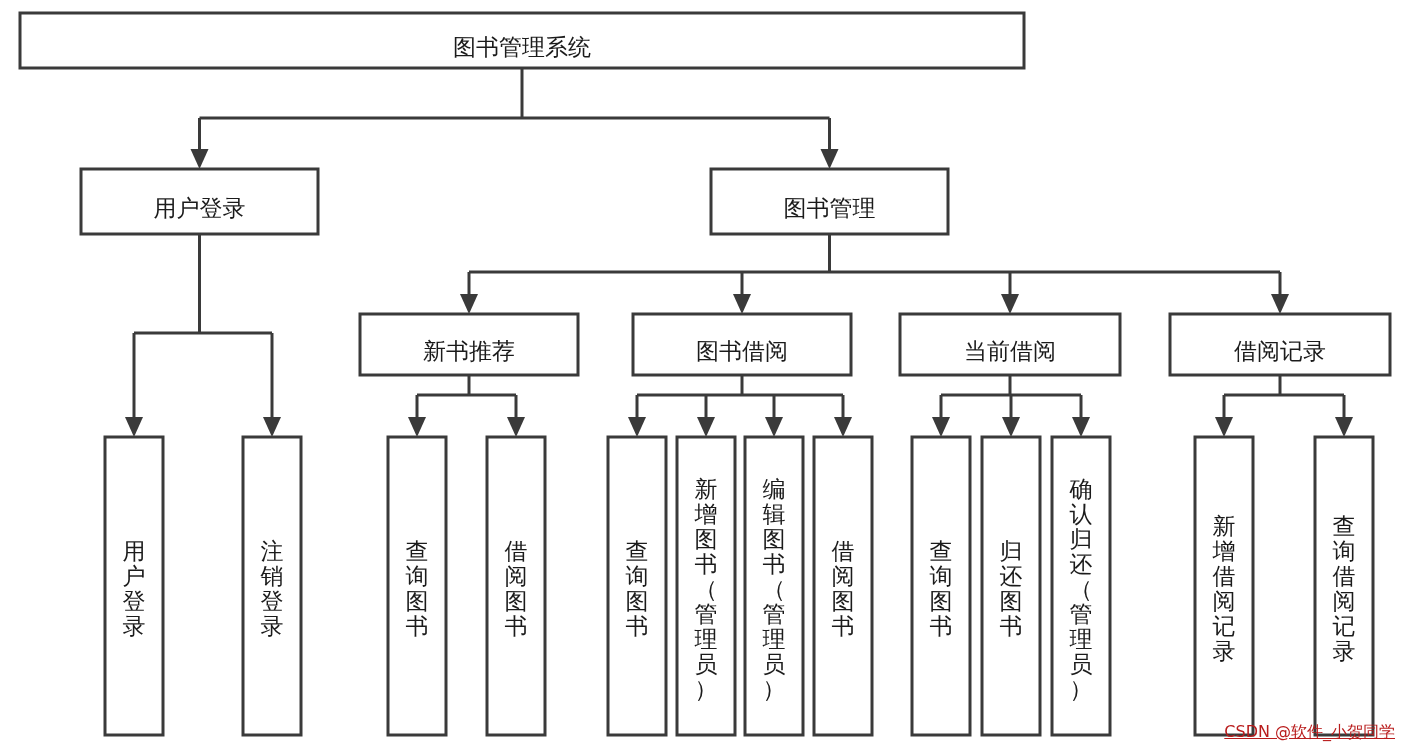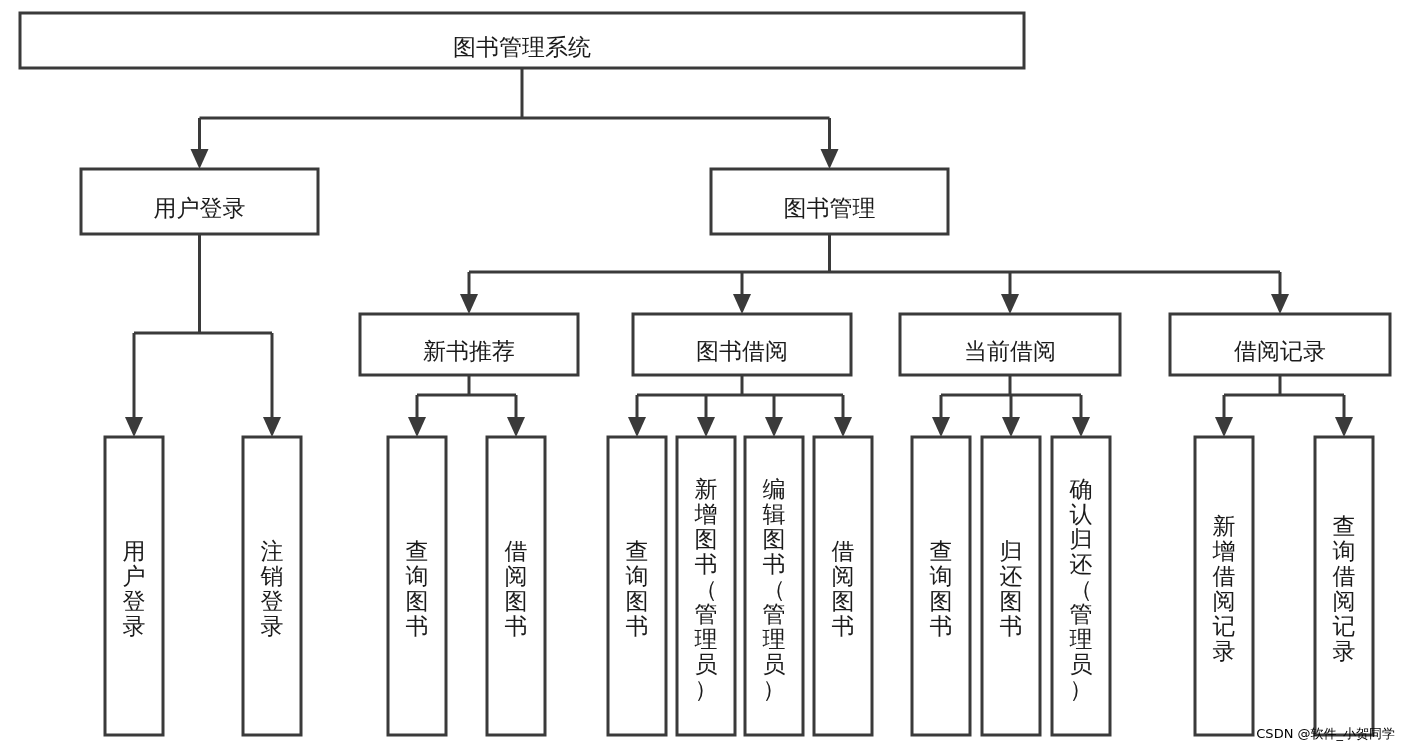--- a/index.html
+++ b/index.html
@@ -47,24 +47,25 @@
   }
   .arrow-head {
     fill: #3a3a3a;
     stroke: none;
   }
   .watermark {
     position: absolute;
     right: 10px;
     bottom: 4px;
     font-family: "DejaVu Sans", "Liberation Sans", sans-serif;
-    font-size: 13px;
-    color: #000000;
+    font-size: 16px;
+    color: #b91c1c;
     white-space: nowrap;
     pointer-events: none;
+    text-decoration: underline;
   }
 </style>
 </head>
 <body>
 
 <div id="diagram-root">
   <svg class="flow" viewBox="0 0 1405 747" xmlns="http://www.w3.org/2000/svg">
 
     <g id="edges-layer">
         <g>

